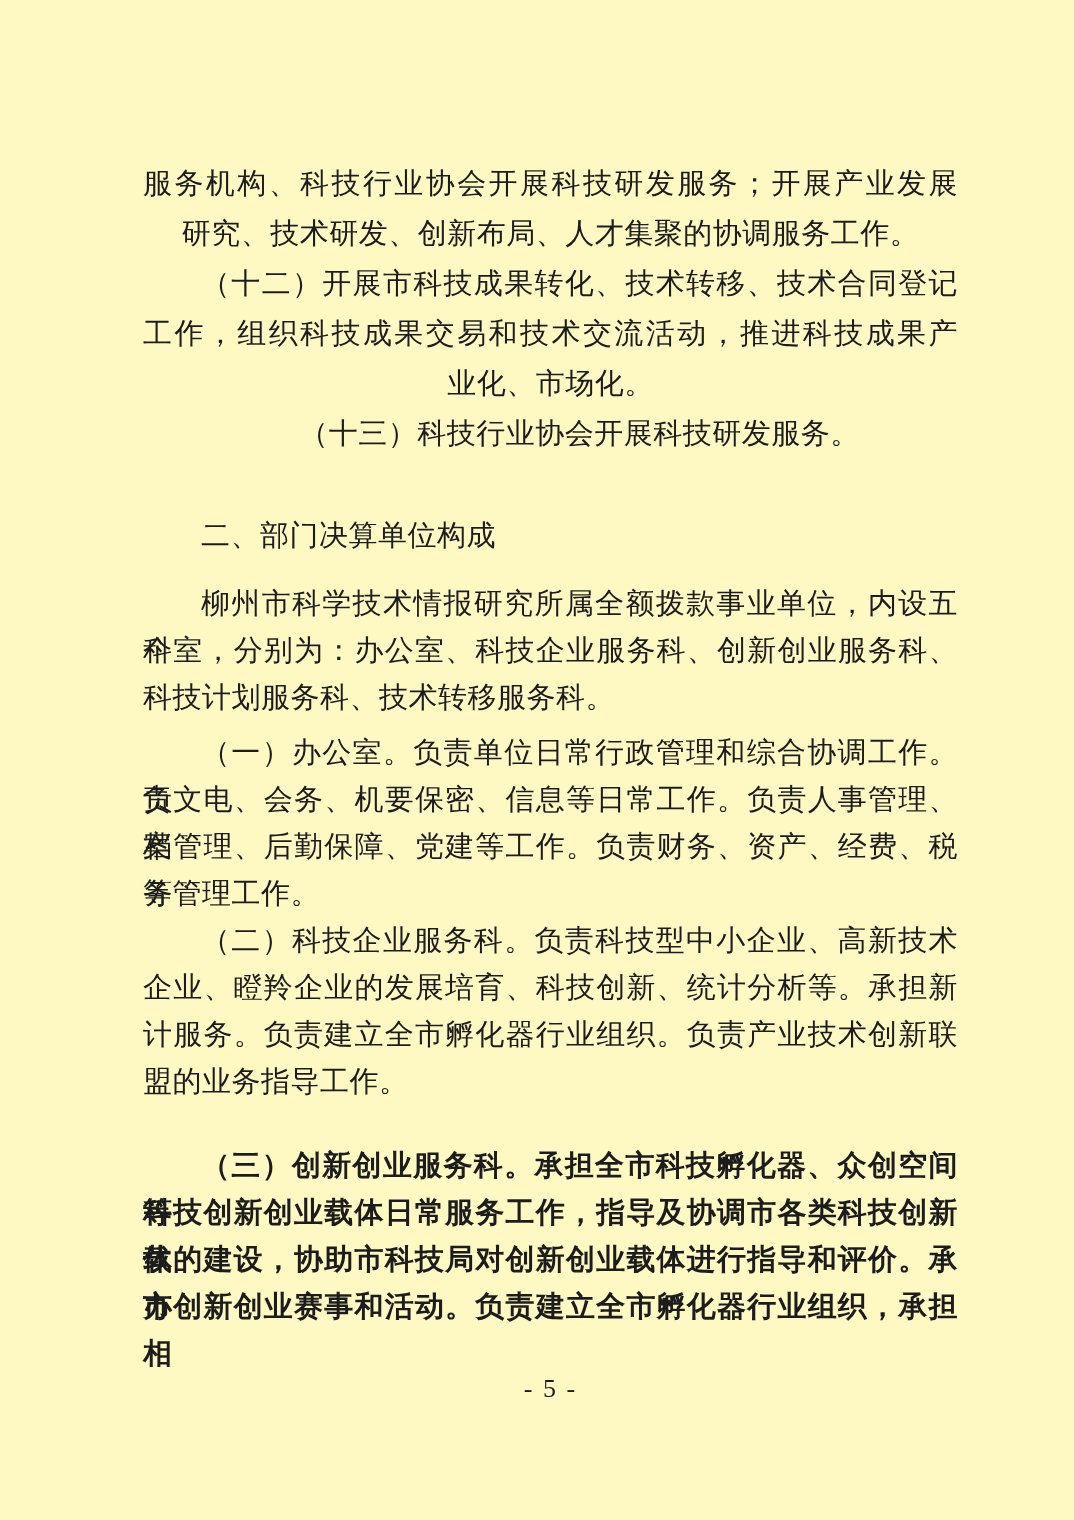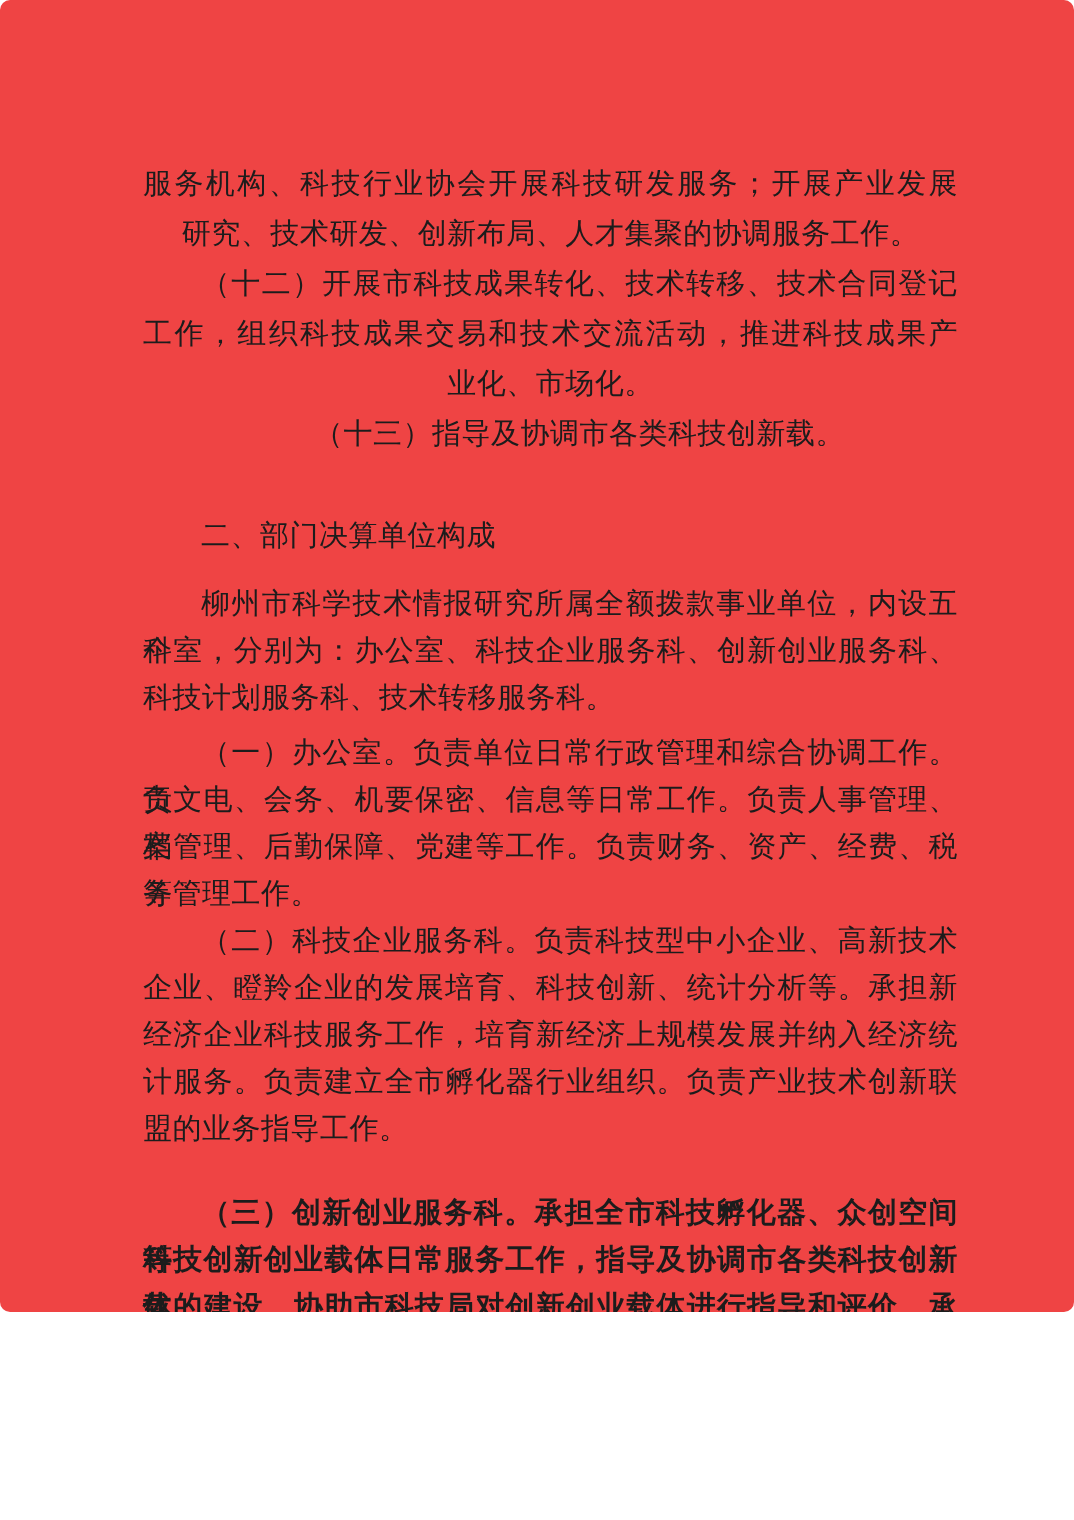--- a/index.html
+++ b/index.html
@@ -1,25 +1,24 @@
 <!DOCTYPE html>
 <html lang="zh"><head>
 <meta charset="utf-8">
 <style>
   html, body { margin: 0; padding: 0; background: #ffffff; }
 
   .page {
     position: relative;
     width: 1074px;
-    height: 1312px;
-    background: #ef4444;
+    height: 1520px;
+    background: #fef9c3;
     overflow: hidden;
     font-family: "Liberation Serif", "DejaVu Serif", serif;
     color: #1c1c1c;
-    border-radius: 10px;
   }
 
   .content {
     position: absolute;
     left: 143px;
     top: 158px;
     width: 815px;
   }
 
   .doc-line {
@@ -65,40 +64,39 @@
 <body>
 
 <div class="page">
   <div class="content">
       <div data-block="body-top">
         <div class="doc-line flush">服务机构、科技行业协会开展科技研发服务；开展产业发展</div>
         <div class="doc-line">研究、技术研发、创新布局、人才集聚的协调服务工作。</div>
         <div class="doc-line indent flush">（十二）开展市科技成果转化、技术转移、技术合同登记</div>
         <div class="doc-line flush">工作，组织科技成果交易和技术交流活动，推进科技成果产</div>
         <div class="doc-line">业化、市场化。</div>
-        <div class="doc-line indent">（十三）指导及协调市各类科技创新载。</div>
+        <div class="doc-line indent">（十三）科技行业协会开展科技研发服务。</div>
       </div>
       <div data-block="heading-2">
         <div class="doc-line indent">二、部门决算单位构成</div>
       </div>
       <div data-block="para-units">
         <div class="doc-line indent flush">柳州市科学技术情报研究所属全额拨款事业单位，内设五个</div>
         <div class="doc-line flush">科室，分别为：办公室、科技企业服务科、创新创业服务科、</div>
         <div class="doc-line">科技计划服务科、技术转移服务科。</div>
       </div>
       <div data-block="para-office">
         <div class="doc-line indent flush">（一）办公室。负责单位日常行政管理和综合协调工作。负</div>
         <div class="doc-line flush">责文电、会务、机要保密、信息等日常工作。负责人事管理、档</div>
         <div class="doc-line flush">案管理、后勤保障、党建等工作。负责财务、资产、经费、税务</div>
         <div class="doc-line">等管理工作。</div>
       </div>
       <div data-block="para-enterprise">
         <div class="doc-line indent flush">（二）科技企业服务科。负责科技型中小企业、高新技术</div>
         <div class="doc-line flush">企业、瞪羚企业的发展培育、科技创新、统计分析等。承担新</div>
-        <div class="doc-line flush">经济企业科技服务工作，培育新经济上规模发展并纳入经济统</div>
         <div class="doc-line flush">计服务。负责建立全市孵化器行业组织。负责产业技术创新联</div>
         <div class="doc-line">盟的业务指导工作。</div>
       </div>
       <div data-block="para-innovation">
         <div class="doc-line indent flush">（三）创新创业服务科。承担全市科技孵化器、众创空间等</div>
         <div class="doc-line flush">科技创新创业载体日常服务工作，指导及协调市各类科技创新载</div>
         <div class="doc-line flush">体的建设，协助市科技局对创新创业载体进行指导和评价。承办</div>
         <div class="doc-line flush">市创新创业赛事和活动。负责建立全市孵化器行业组织，承担相</div>
       </div>
     </div>

